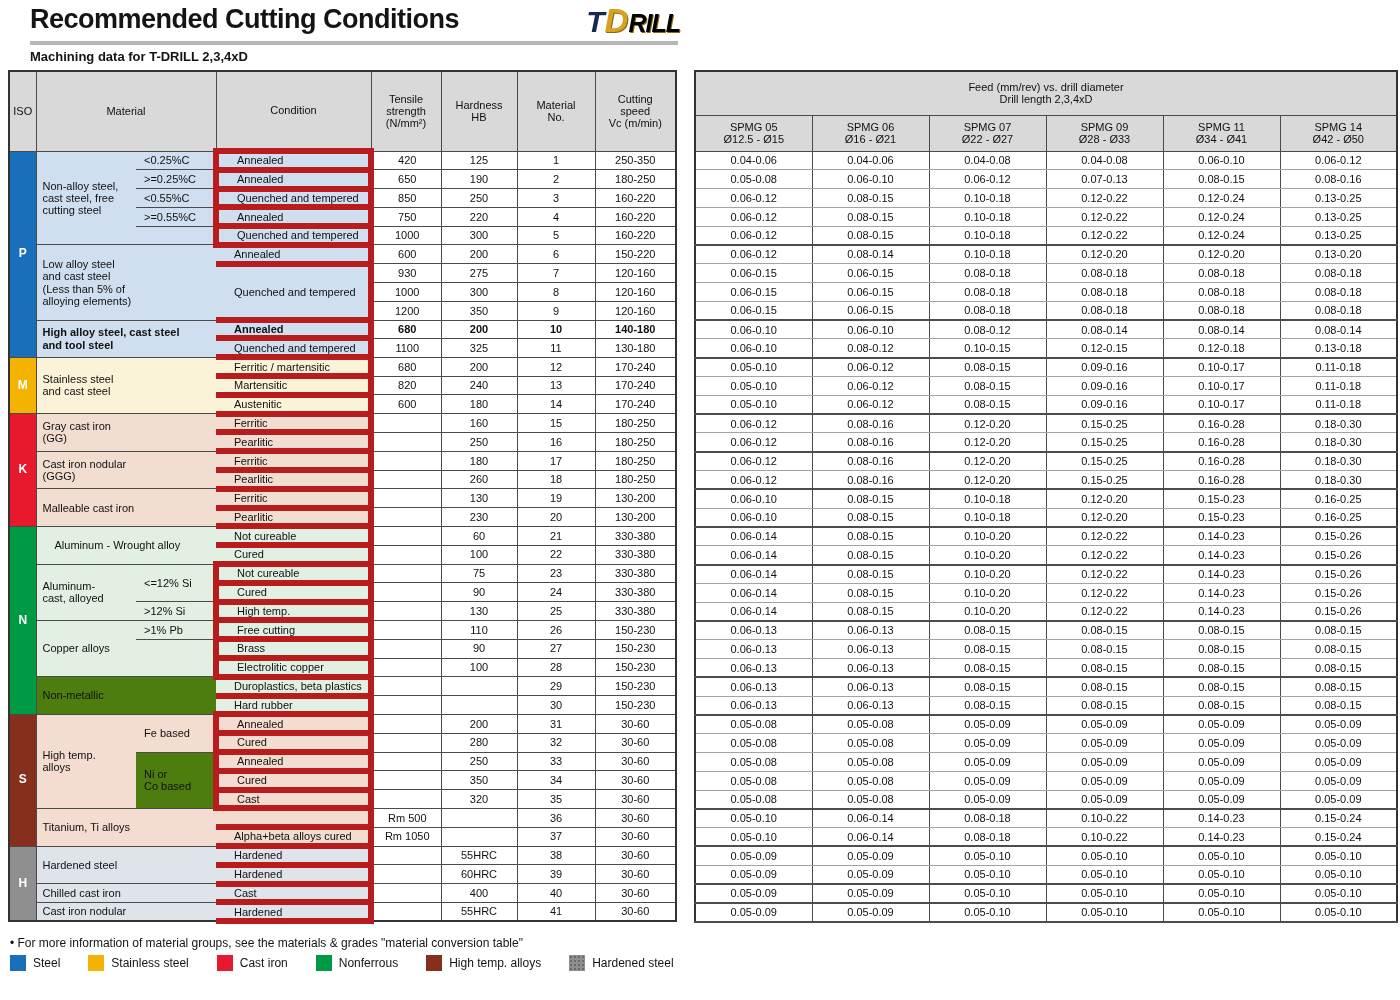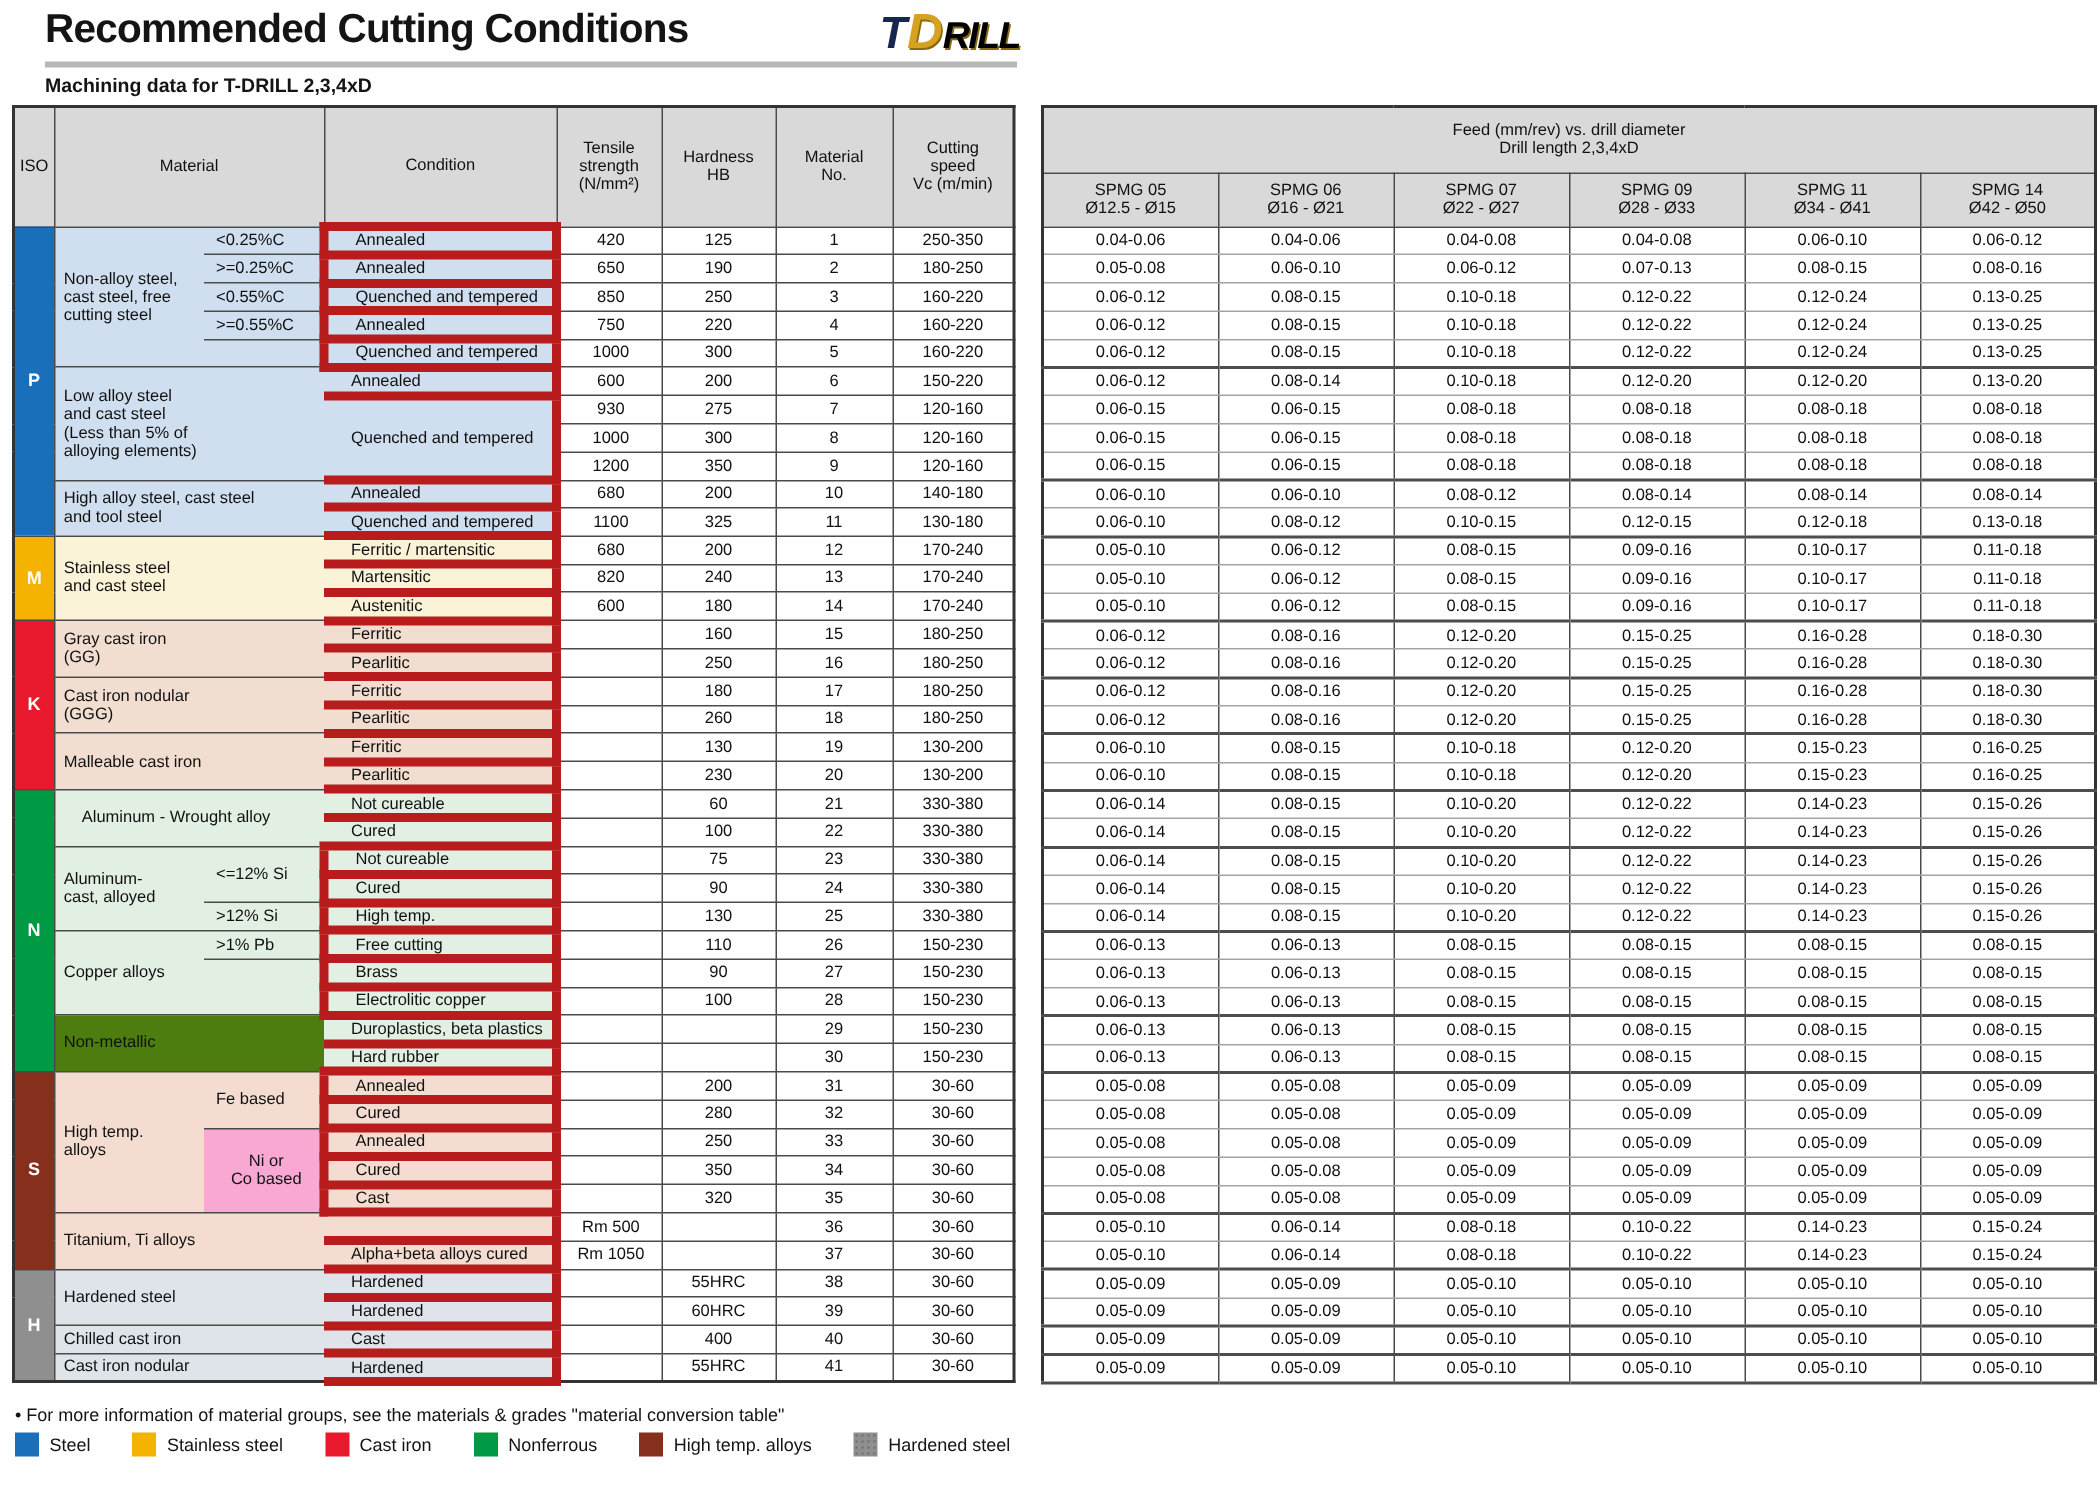--- a/index.html
+++ b/index.html
@@ -151,21 +151,21 @@
             <td class="num-cell">300</td>
             <td class="num-cell">8</td>
             <td class="num-cell">120-160</td>
           </tr>
           <tr style="height: 18.8px;">
             <td class="num-cell">1200</td>
             <td class="num-cell">350</td>
             <td class="num-cell">9</td>
             <td class="num-cell">120-160</td>
           </tr>
-          <tr style="height: 17px;">
+          <tr style="height: 17px; font-weight: bold;">
             <td class="mat-cell" rowspan="2" colspan="2" style="background: rgb(207, 223, 239);">High alloy steel, cast steel
 and tool steel</td>
             <td class="cond-cell" rowspan="1" style="background: rgb(207, 223, 239);">Annealed</td>
             <td class="num-cell">680</td>
             <td class="num-cell">200</td>
             <td class="num-cell">10</td>
             <td class="num-cell">140-180</td>
           </tr>
           <tr style="height: 18.8px;">
             <td class="cond-cell" rowspan="1" style="background: rgb(207, 223, 239);">Quenched and tempered</td>
@@ -338,21 +338,21 @@
             <td class="num-cell">30-60</td>
           </tr>
           <tr style="height: 18.8px;">
             <td class="cond-cell" rowspan="1" style="background: rgb(244, 221, 208);">Cured</td>
             <td class="num-cell"></td>
             <td class="num-cell">280</td>
             <td class="num-cell">32</td>
             <td class="num-cell">30-60</td>
           </tr>
           <tr style="height: 18.8px;">
-            <td class="sub-cell" rowspan="3" style="background: #f9a8d4; text-align: center;">Ni or
+            <td class="sub-cell" rowspan="3" style="background: #4d7c0f;">Ni or
 Co based</td>
             <td class="cond-cell" rowspan="1" style="background: rgb(244, 221, 208);">Annealed</td>
             <td class="num-cell"></td>
             <td class="num-cell">250</td>
             <td class="num-cell">33</td>
             <td class="num-cell">30-60</td>
           </tr>
           <tr style="height: 18.8px;">
             <td class="cond-cell" rowspan="1" style="background: rgb(244, 221, 208);">Cured</td>
             <td class="num-cell"></td>

